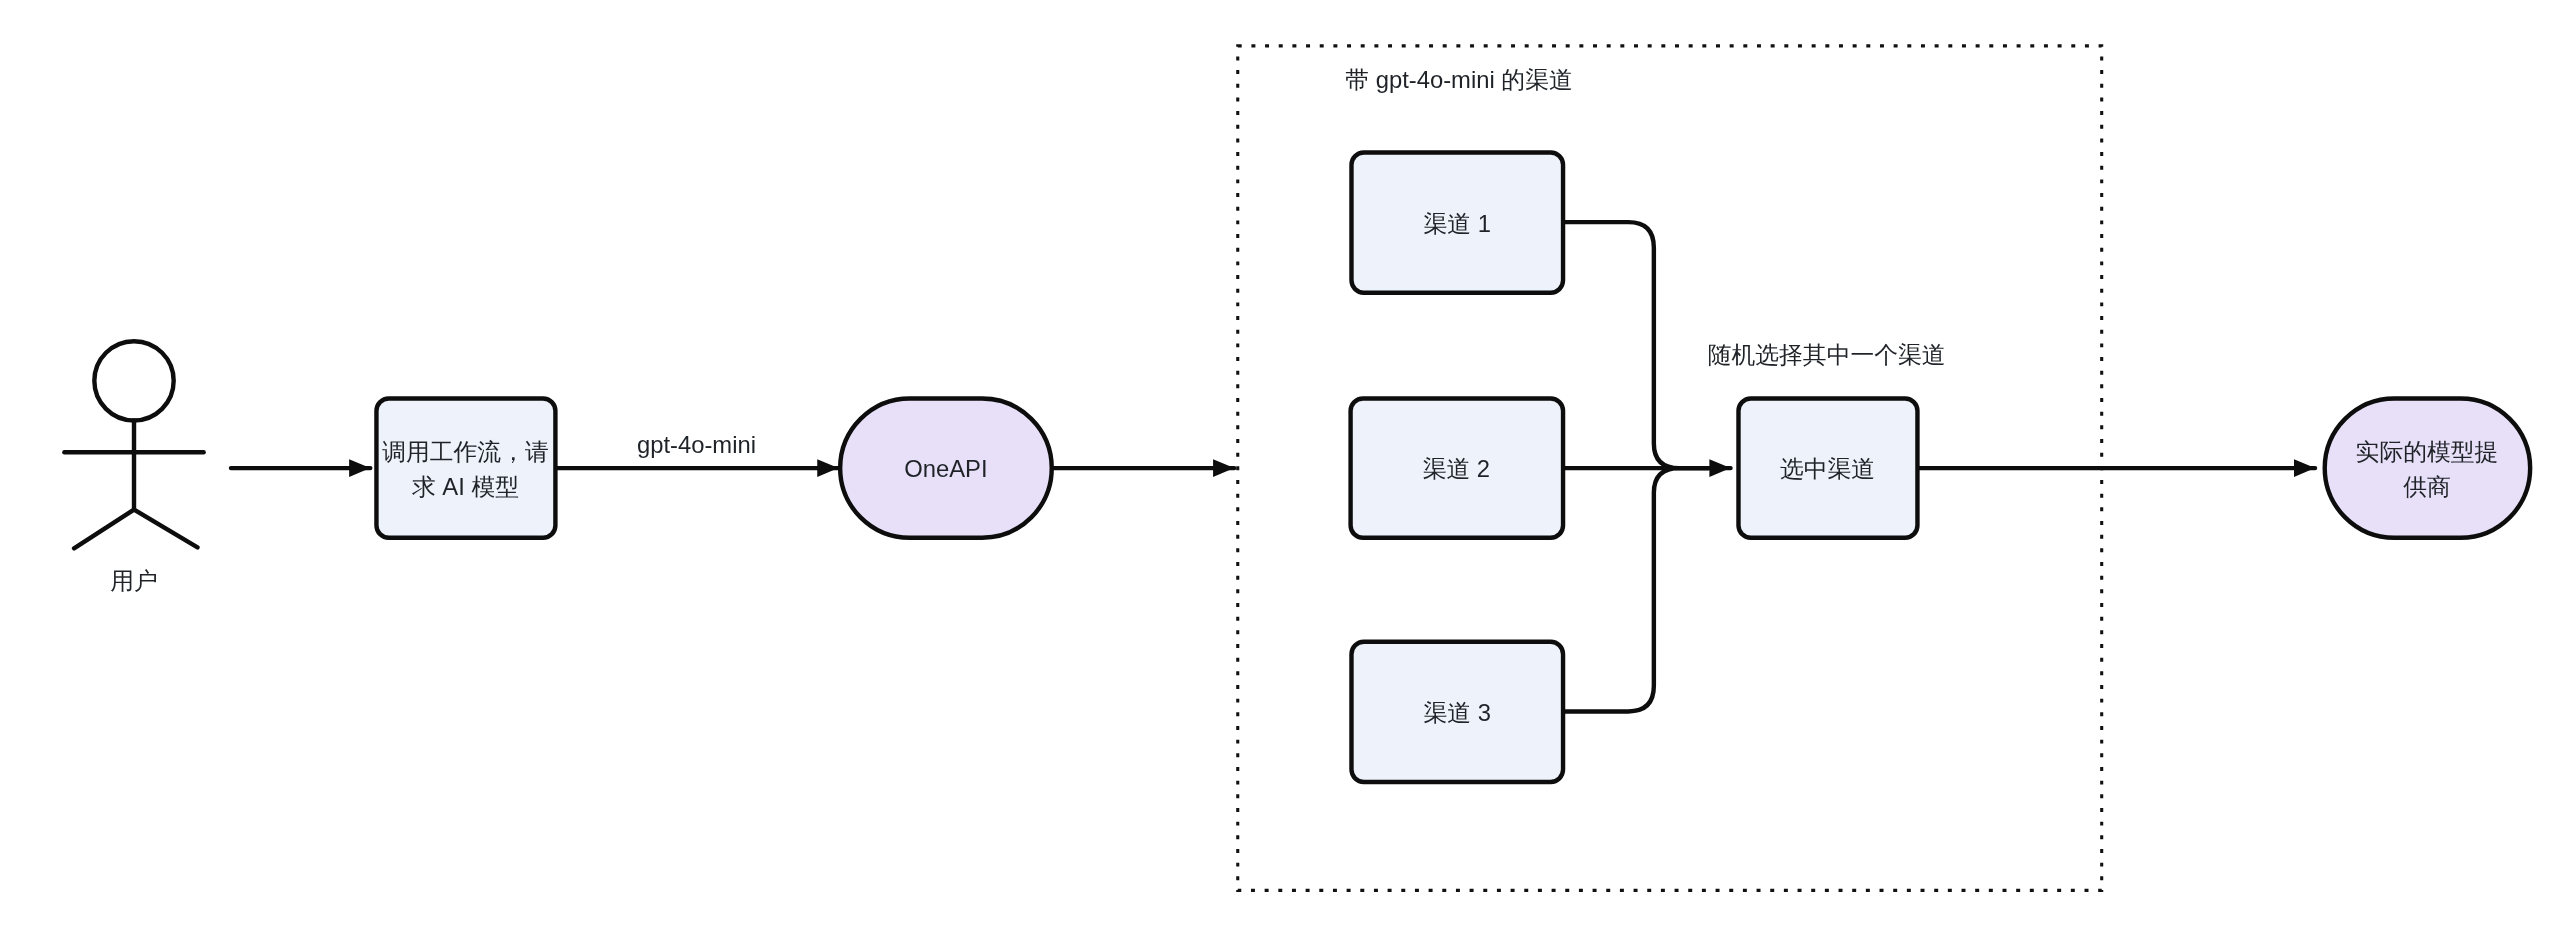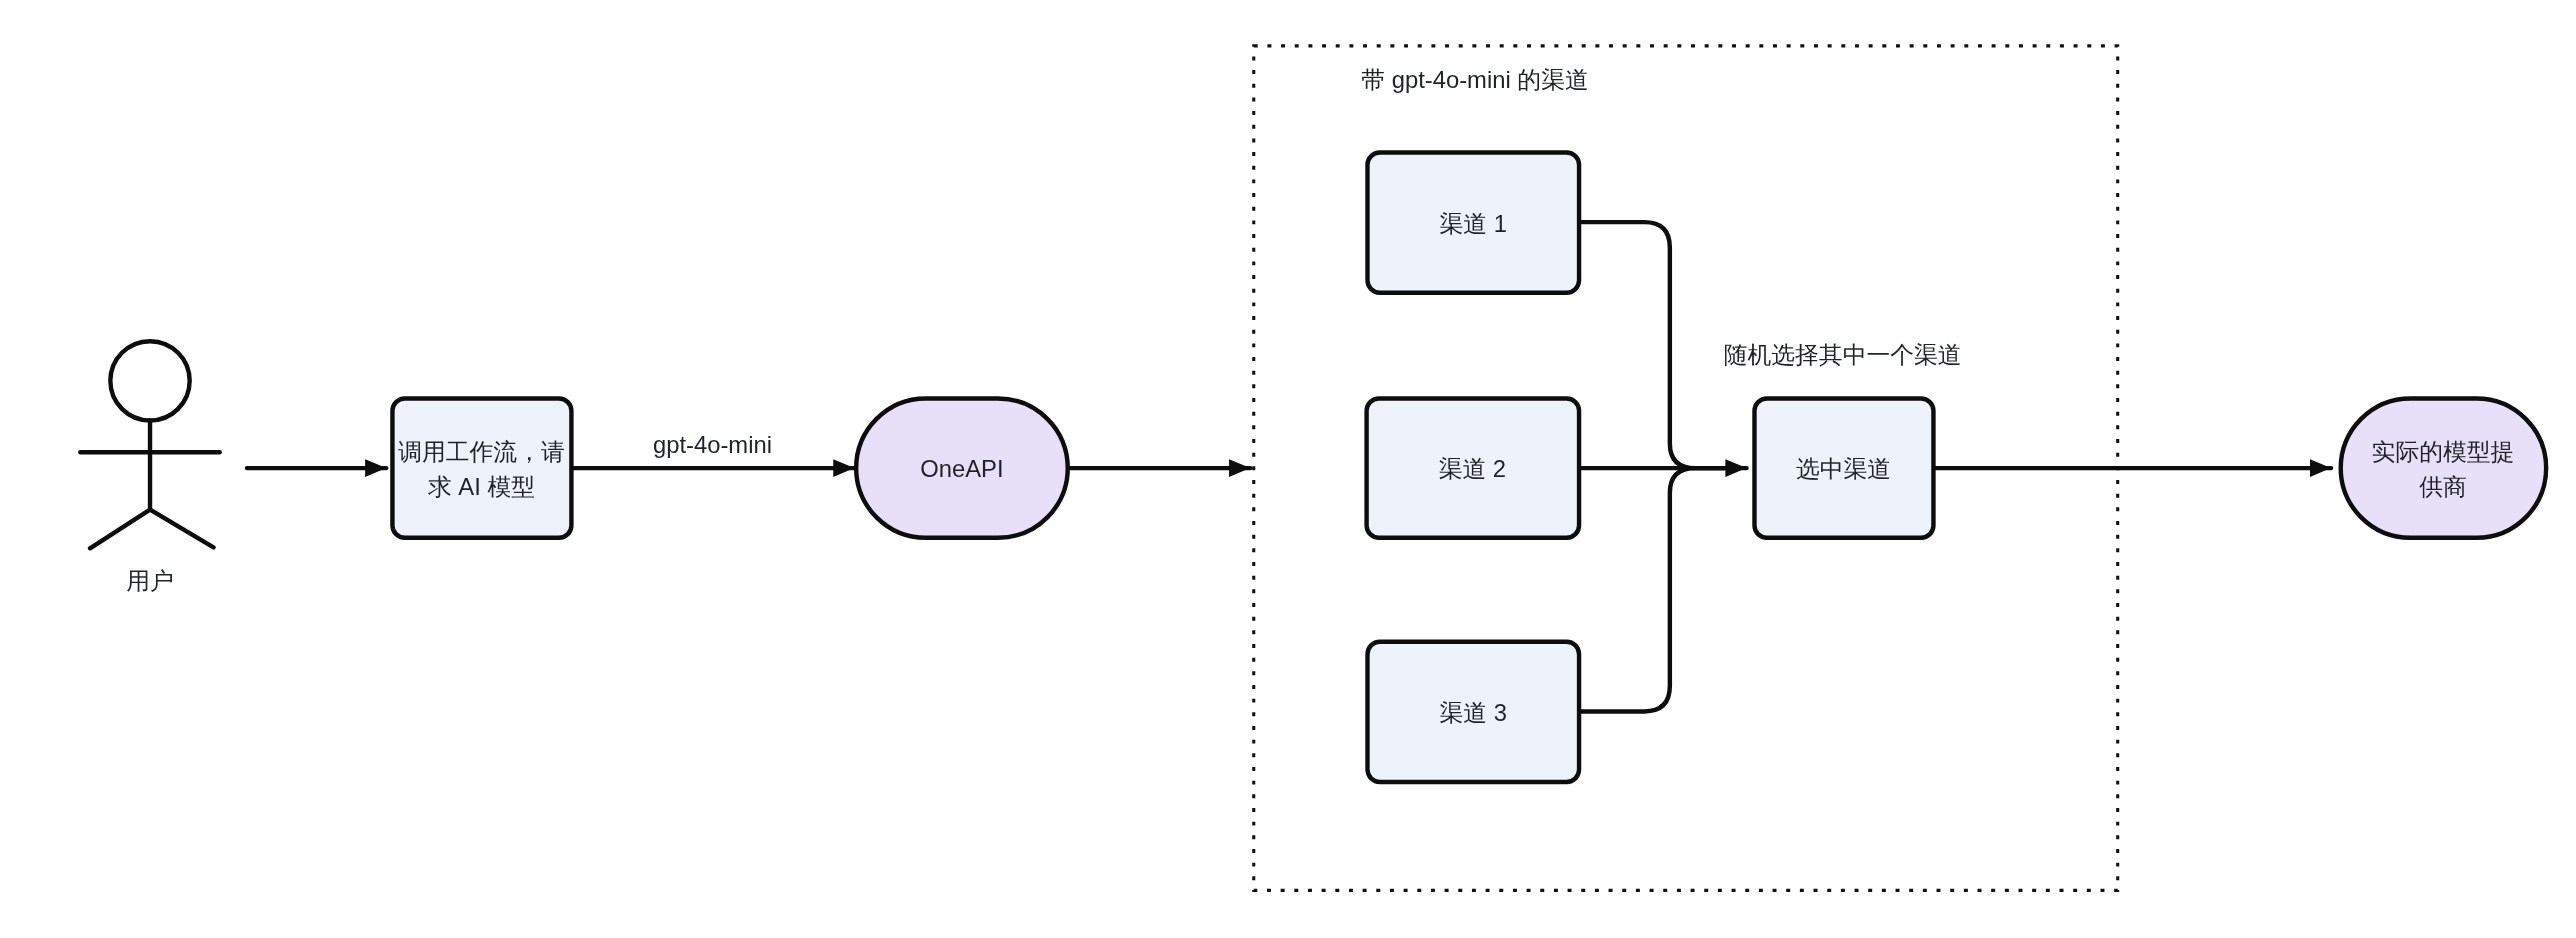--- a/index.html
+++ b/index.html
@@ -7,21 +7,20 @@
     padding: 0;
     background: #ffffff;
     width: 2576px;
     height: 938px;
     overflow: hidden;
   }
   .diagram-wrap {
     width: 2100px;
     height: 938px;
     position: relative;
-    padding-left: 16px;
   }
   svg {
     display: block;
     font-family: "Liberation Sans", "DejaVu Sans", sans-serif;
   }
   .node-rect {
     fill: #edf2fb;
     stroke: #0d0d0d;
     stroke-width: 5;
   }

